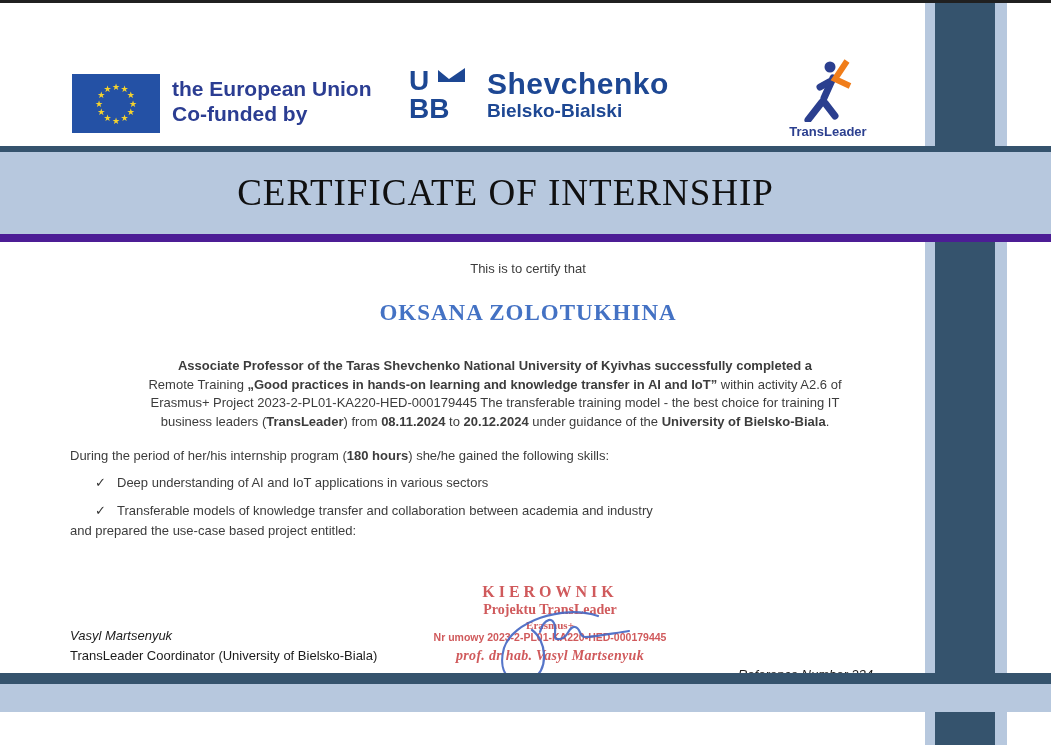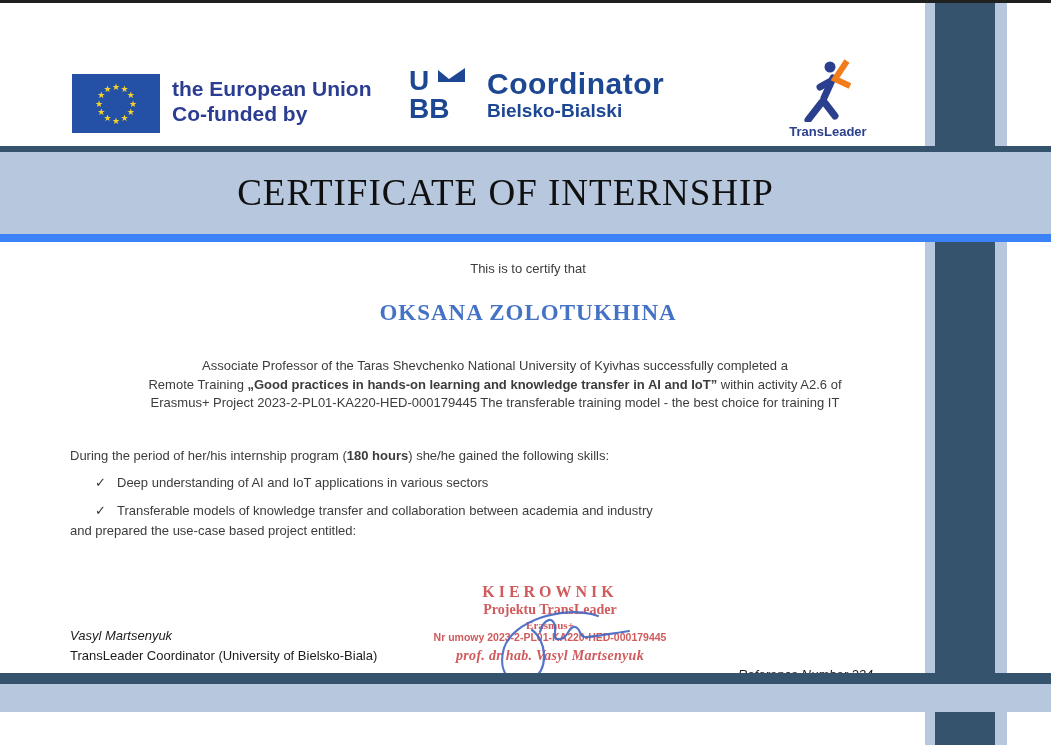--- a/index.html
+++ b/index.html
@@ -4,21 +4,21 @@
 <style>
   html,body{margin:0;padding:0;background:#ffffff;}
   .cert{position:relative;width:1051px;height:745px;background:#ffffff;overflow:hidden;
         font-family:"Liberation Sans",sans-serif;color:#3c3c3c;}
 
   
   .top-line{position:absolute;left:0;top:0;width:1051px;height:3px;background:#202020;z-index:3;}
   .v-bar{position:absolute;left:925px;top:0;width:82px;height:745px;background:#b7c8de;z-index:1;}
   .v-bar-inner{position:absolute;left:10px;top:0;width:60px;height:745px;background:#35536d;}
   .banner{position:absolute;left:0;top:146px;width:1051px;height:96px;background:#b7c8de;
-          border-top:6px solid #35536d;border-bottom:8px solid #3b82f6;box-sizing:border-box;z-index:2;}
+          border-top:6px solid #35536d;border-bottom:8px solid #4c1d95;box-sizing:border-box;z-index:2;}
   .banner-title{width:100%;height:82px;line-height:82px;text-align:center;
           font-family:"Liberation Serif","DejaVu Serif",serif;font-size:37px;color:#101010;
           letter-spacing:1px;padding-right:40px;box-sizing:border-box;}
   .bottom-dark{position:absolute;left:0;top:673px;width:1051px;height:11px;background:#35536d;z-index:7;}
   .bottom-light{position:absolute;left:0;top:684px;width:1051px;height:28px;background:#b7c8de;z-index:7;}
 
   
   .eu-logo{position:absolute;left:72px;top:74px;z-index:2;}
   .eu-text{position:absolute;left:172px;top:76px;font-weight:bold;font-size:21px;line-height:25px;
            color:#2b3d92;z-index:2;}
@@ -29,21 +29,21 @@
   .tl-logo{position:absolute;left:778px;top:58px;width:100px;text-align:center;z-index:2;}
   .tl-label{font-weight:bold;font-size:13px;color:#2b3f8f;margin-top:-2px;}
 
   
   .certify{position:absolute;left:0;top:261px;width:1056px;text-align:center;font-size:13px;z-index:2;}
   .name{position:absolute;left:0;top:300px;width:1056px;text-align:center;z-index:2;
         font-family:"Liberation Serif","DejaVu Serif",serif;font-weight:bold;font-size:23px;
         letter-spacing:1px;color:#4472c4;}
   .para{position:absolute;left:65px;top:357px;width:860px;text-align:center;
         font-size:13px;line-height:18.5px;z-index:2;}
-  .para .l1{}
+  .para .l1{font-weight:bold;}
   .b{font-weight:bold;}
   .skills{position:absolute;left:70px;top:447px;width:840px;font-size:13px;line-height:18.4px;z-index:2;}
   .skill-item{padding-left:25px;margin-top:9px;}
   .check{display:inline-block;width:22px;color:#333333;}
   .skills-outro{margin-top:2px;}
 
   .project-title{position:absolute;left:0;top:559px;width:990px;text-align:center;z-index:4;
         font-weight:bold;font-size:21px;letter-spacing:.5px;color:#ffffff;
         -webkit-text-stroke:1px #3a3a9c;text-stroke:1px #3a3a9c;}
 
@@ -102,21 +102,21 @@
   <div class="ubb">
     <svg width="62" height="58" viewBox="0 0 62 58">
       <g fill="#1d4793" font-family="Liberation Sans, sans-serif" font-weight="bold" font-size="28">
         <text x="1" y="24">U</text>
         <polygon points="30,4 41,13 57,2 57,16 30,16"></polygon>
         <text x="1" y="52">BB</text>
       </g>
     </svg>
   </div>
   <div class="ubb-text">
-    <div class="ubb-name1">Coordinator</div>
+    <div class="ubb-name1">Shevchenko</div>
     <div class="ubb-name2">Bielsko-Bialski</div>
   </div>
 
   <div class="tl-logo">
     <svg width="64" height="64" viewBox="0 0 64 64">
       <g stroke="#2b3f8f" stroke-width="7" stroke-linecap="round" fill="none">
         <line x1="28" y1="40" x2="37" y2="20"></line>
         <line x1="24" y1="29" x2="33" y2="24"></line>
         <line x1="26" y1="44" x2="12" y2="62"></line>
         <line x1="29" y1="45" x2="39" y2="58"></line>
@@ -131,20 +131,21 @@
     <div class="banner-title">CERTIFICATE OF INTERNSHIP</div>
   </div>
 
   <div class="certify">This is to certify that</div>
   <div class="name">OKSANA ZOLOTUKHINA</div>
 
   <div class="para">
     <div class="l1">Associate Professor of the Taras Shevchenko National University of Kyivhas successfully completed a</div>
     <div><span>Remote Training </span><span class="b">„Good practices in hands-on learning and knowledge transfer in AI and IoT”</span><span> within activity A2.6 of</span></div>
     <div>Erasmus+ Project 2023-2-PL01-KA220-HED-000179445 The transferable training model - the best choice for training IT</div>
+    <div><span>business leaders (</span><span class="b">TransLeader</span><span>) from </span><span class="b">08.11.2024</span><span> to </span><span class="b">20.12.2024</span><span> under guidance of the </span><span class="b">University of Bielsko-Biala</span><span>.</span></div>
   </div>
 
   <div class="skills">
     <div><span>During the period of her/his internship program (</span><span class="b">180 hours</span><span>) she/he gained the following skills:</span></div>
     <div class="skill-item"><span class="check">✓</span><span>Deep understanding of AI and IoT applications in various sectors</span></div>
     <div class="skill-item"><span class="check">✓</span><span>Transferable models of knowledge transfer and collaboration between academia and industry</span></div>
     <div class="skills-outro">and prepared the use-case based project entitled:</div>
   </div>
 
 

